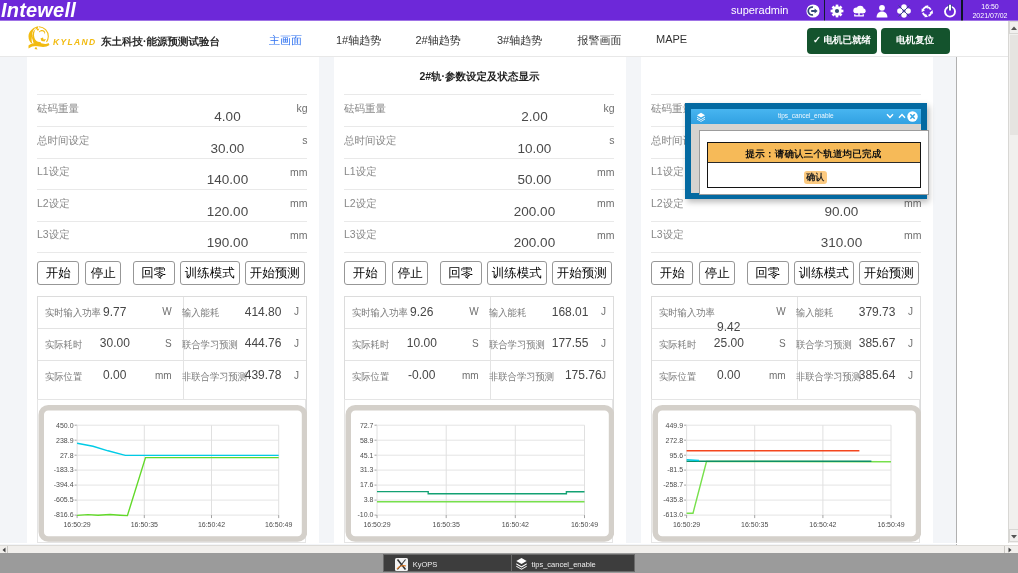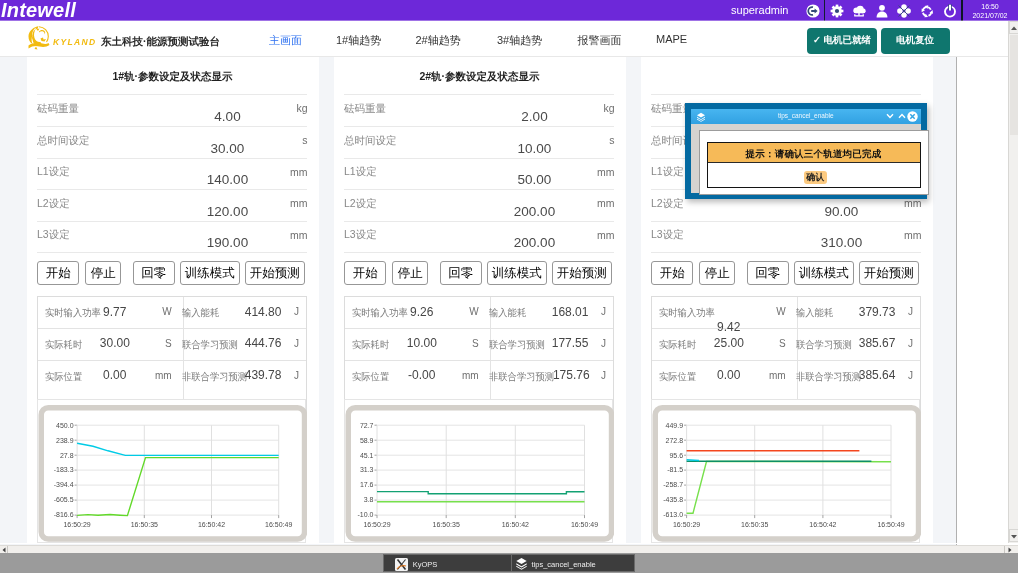--- a/index.html
+++ b/index.html
@@ -9,21 +9,21 @@
 #topbar .sadmin{position:absolute;right:229.5px;top:3.5px;color:#fff;font-size:11px}
 .tico{position:absolute;top:3.5px;width:14px;height:14px}
 #tsep{position:absolute;left:960.5px;top:0;width:2px;height:21px;background:#0d1526}
 #ttime{position:absolute;left:962px;top:0;width:56px;height:21px;color:#fff;font-size:7px;text-align:center;line-height:9px;padding-top:2px}
 #topbar .bline{position:absolute;left:0;top:19.5px;width:1018px;height:1px;background:rgba(255,255,255,.35)}
 #navbar{position:absolute;left:0;top:21px;width:1018px;height:36px;background:#fff;border-bottom:1px solid #e8e8e8}
 #navtitle{position:absolute;left:101px;top:14px;font-size:10.5px;font-weight:bold;color:#2a2a2a}
 .tab{position:absolute;top:11.5px;font-size:11px;color:#333}
 .tab.act{color:#2b6ff0}
 #tabline{position:absolute;left:278.5px;top:48.5px;width:11px;height:2.5px;background:#2468ec;border-radius:1px}
-.bbtn{position:absolute;top:7px;height:25.5px;background:#0f766e;color:#fff;font-size:9.5px;font-weight:bold;border:none;border-radius:4px;font-family:"Liberation Sans",sans-serif}
+.bbtn{position:absolute;top:7px;height:25.5px;background:#14532d;color:#fff;font-size:9.5px;font-weight:bold;border:none;border-radius:4px;font-family:"Liberation Sans",sans-serif}
 #main{position:absolute;left:0;top:57px;width:956px;height:487.6px;background:#f3f5f8}
 #gutter{position:absolute;left:956px;top:57px;width:52px;height:487.6px;background:#fff;border-left:1px solid #b0b0b0}
 .card{position:absolute;background:#fff}
 .ctitle{position:absolute;left:0;top:12.5px;width:100%;text-align:center;font-size:10.5px;font-weight:bold;color:#1f1f1f}
 .sep{position:absolute;left:10.5px;width:269.5px;height:1px;background:#e9e9e9}
 .plab{position:absolute;left:10.5px;font-size:10.5px;color:#888}
 .pval{position:absolute;left:141px;width:120px;text-align:center;font-size:13.5px;color:#4a4a4a}
 .punit{position:absolute;right:11px;font-size:10.5px;color:#6e6e6e}
 .cbtn{position:absolute;top:204px;height:24px;background:#fff;border:1px solid #979797;border-radius:3px;font-size:12.5px;font-weight:500;color:#000;font-family:"Liberation Sans",sans-serif;padding:0}
 .stable{position:absolute;left:10.8px;width:269.4px;height:116px;border:1px solid #dcdcdc;background:#fff}
@@ -147,21 +147,20 @@
       <div class="tab" style="left:497px">3#轴趋势</div>
       <div class="tab" style="left:577.5px">报警画面</div>
       <div class="tab" style="left:656px">MAPE</div>
       <div id="tabline"></div>
       <button class="bbtn" style="left:807px;width:70px">✓ 电机已就绪</button>
       <button class="bbtn" style="left:880.5px;width:69px">电机复位</button>
     </div>
     <div id="main"></div>
     <div id="gutter"></div>
     <div class="card" style="left:26.5px;top:57px;width:292px;height:486.5px">
-      <div class="ctitle">1#轨·参数设定及状态显示</div>
       <div class="sep" style="top:37.4px"></div>
       <div class="sep" style="top:69.0px"></div>
       <div class="sep" style="top:100.6px"></div>
       <div class="sep" style="top:132.2px"></div>
       <div class="sep" style="top:163.8px"></div>
       <div class="sep" style="top:195.4px"></div>
       <div class="plab" style="top:44.9px">砝码重量</div>
       <div class="pval" style="top:51.9px">4.00</div>
       <div class="punit" style="top:45.4px">kg</div>
       <div class="plab" style="top:76.5px">总时间设定</div>
@@ -286,21 +285,21 @@
         <div class="slab" style="left:7.2px;top:41.4px">实际耗时</div>
         <div class="sval" style="left:31.5px;top:39.9px">10.00</div>
         <div class="sunit" style="left:73.3px;top:41.4px">S</div>
         <div class="slab" style="left:143.8px;top:41.4px">联合学习预测</div>
         <div class="sval" style="left:179.8px;top:39.9px">177.55</div>
         <div class="sunit2" style="right:6.8px;top:41.4px">J</div>
         <div class="slab" style="left:7.2px;top:73.2px">实际位置</div>
         <div class="sval" style="left:31.5px;top:71.7px">-0.00</div>
         <div class="sunit" style="left:73.3px;top:73.2px">mm</div>
         <div class="slab" style="left:143.8px;top:73.2px">非联合学习预测</div>
-        <div class="sval" style="left:181px;top:71.7px">175.76</div>
+        <div class="sval" style="left:193px;top:71.7px">175.76</div>
         <div class="sunit2" style="right:6.8px;top:73.2px">J</div>
       </div>
       <div class="chart" style="top:342px">
         <svg width="269.0" height="144.0" viewBox="0 0 269.0 144.0" style="position:absolute;left:0;top:0">
           <rect x="3.25" y="7.65" width="263.3" height="131.4" rx="7" fill="none" stroke="#d4d0ca" stroke-width="5.5"></rect>
           <line x1="32.0" y1="25.2" x2="239.5" y2="25.2" stroke="#e4e4e4" stroke-width="1"></line>
           <line x1="29.5" y1="25.2" x2="32.0" y2="25.2" stroke="#8a8a8a" stroke-width="0.8"></line>
           <text x="28.5" y="27.5" font-size="7" fill="#4c4c4c" text-anchor="end">72.7</text>
           <line x1="32.0" y1="40.2" x2="239.5" y2="40.2" stroke="#e4e4e4" stroke-width="1"></line>
           <line x1="29.5" y1="40.2" x2="32.0" y2="40.2" stroke="#8a8a8a" stroke-width="0.8"></line>

